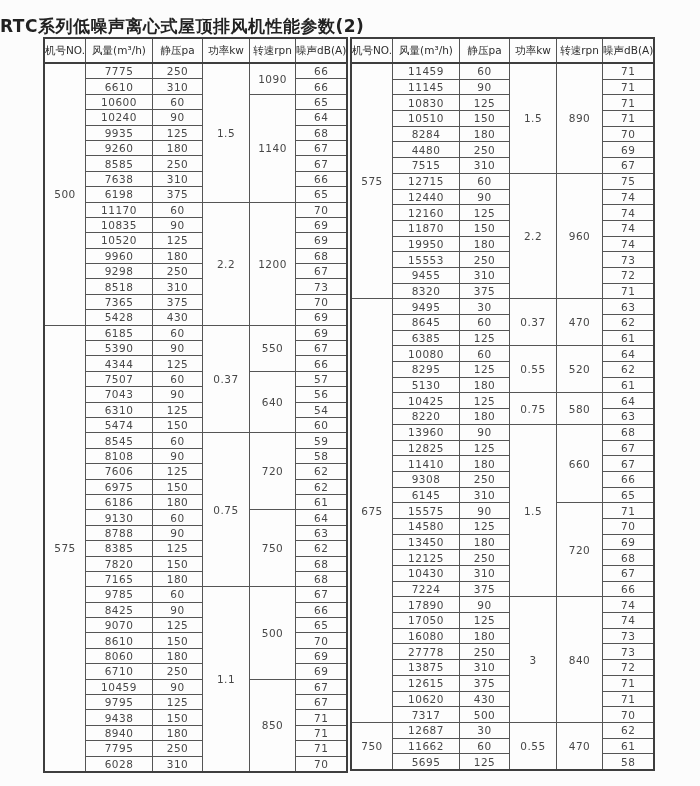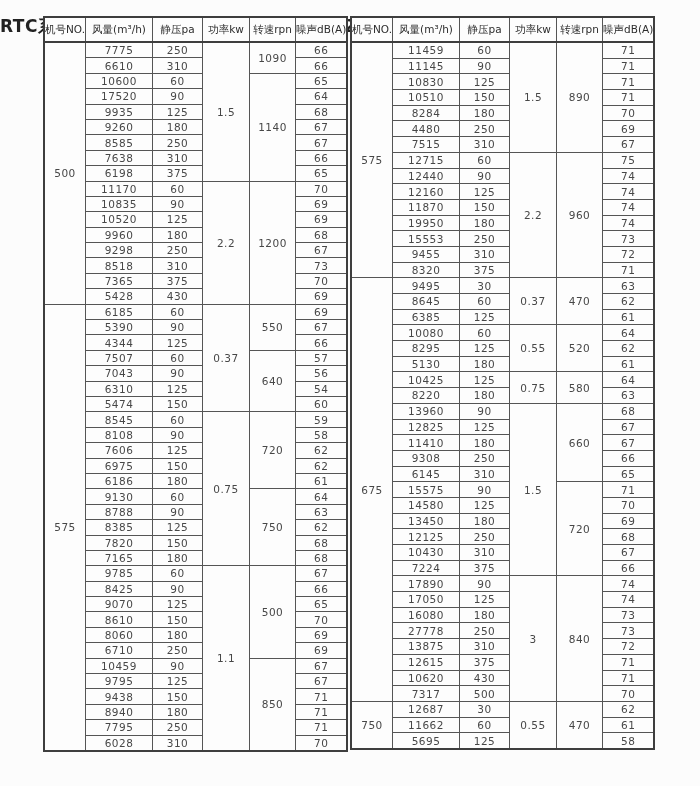--- a/index.html
+++ b/index.html
@@ -7,21 +7,21 @@
     width:700px;height:786px;position:relative;overflow:hidden;
     background:#fcfcfc;
     font-family:"DejaVu Sans","Liberation Sans",sans-serif;
   }
   .title{
     position:absolute;top:15px;left:0;width:100%;
     text-align:left;font-size:17px;font-weight:bold;color:#222;
     letter-spacing:0.5px;
   }
   table.spec{
-    position:absolute;top:16px;
+    position:absolute;top:37px;
     border-collapse:collapse;table-layout:fixed;
     border:2px solid #3e3e3e;
     background:#fdfdfd;
   }
   #tbl-left{left:43px;}
   #tbl-right{left:350px;}
   table.spec th,table.spec td{
     border:1px solid #555;
     text-align:center;vertical-align:middle;
     padding:0;overflow:hidden;white-space:nowrap;
@@ -74,21 +74,21 @@
         <td>310</td>
         <td>66</td>
       </tr>
       <tr>
         <td>10600</td>
         <td>60</td>
         <td rowspan="7">1140</td>
         <td>65</td>
       </tr>
       <tr>
-        <td>17520</td>
+        <td>10240</td>
         <td>90</td>
         <td>64</td>
       </tr>
       <tr>
         <td>9935</td>
         <td>125</td>
         <td>68</td>
       </tr>
       <tr>
         <td>9260</td>

